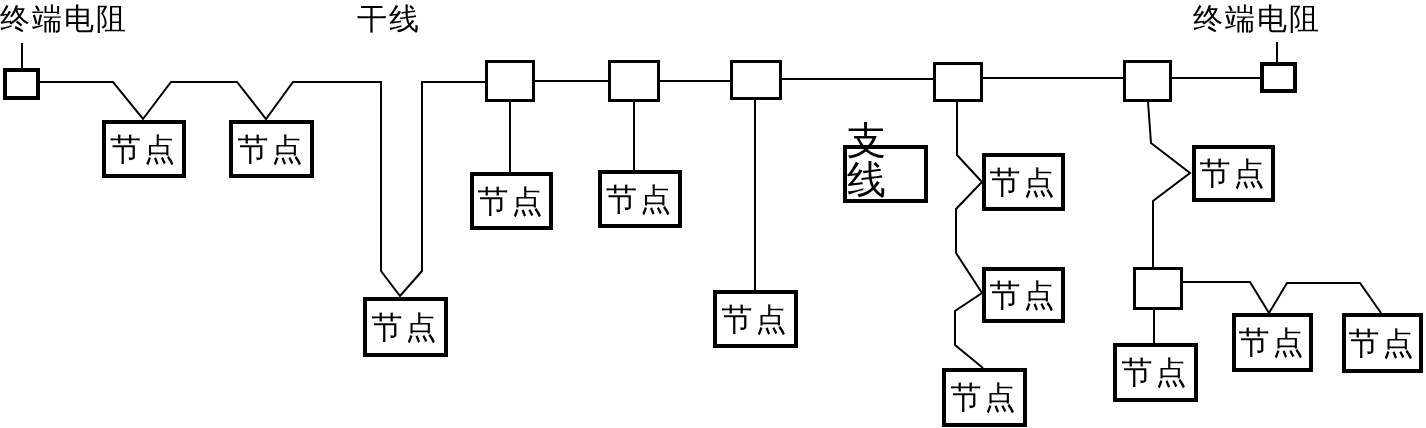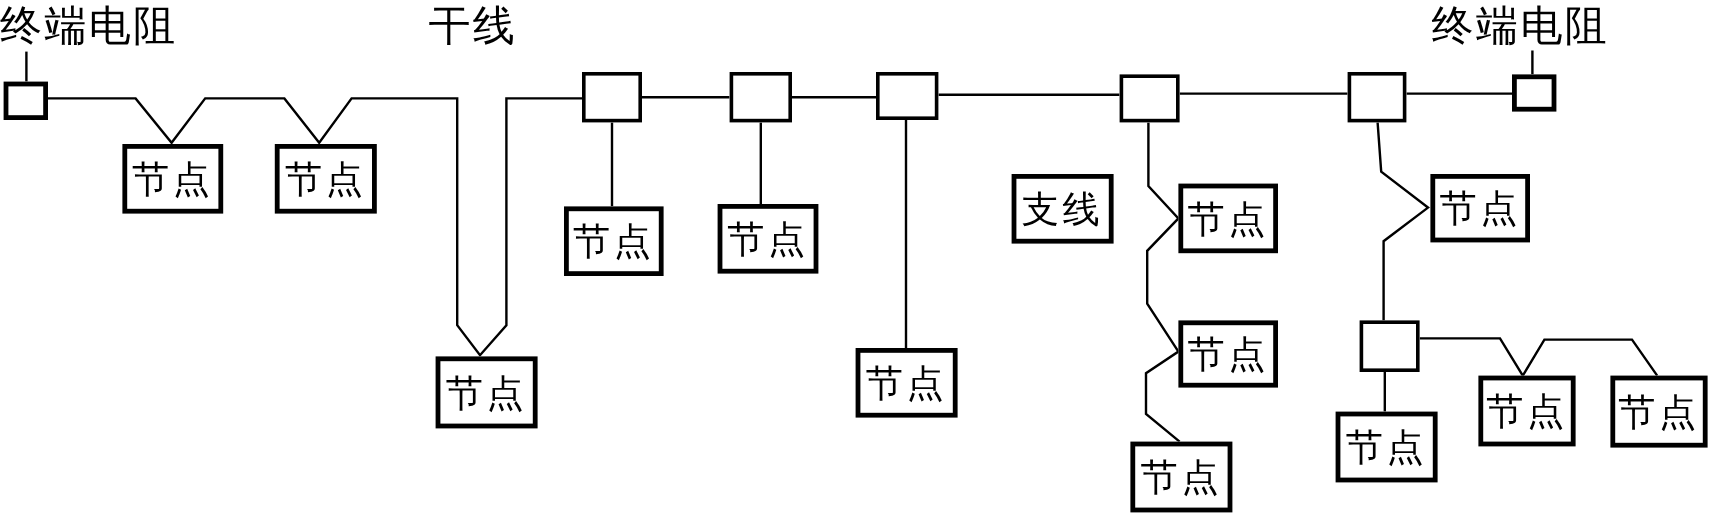--- a/index.html
+++ b/index.html
@@ -7,21 +7,21 @@
     position:relative;
     width:1426px;height:428px;
     background:#ffffff;
     font-family:"Liberation Serif","DejaVu Serif",serif;
     color:#000;
     overflow:hidden;
   }
   #wires{position:absolute;left:0;top:0;width:1426px;height:428px;}
   .lbl{
     position:absolute;
-    font-size:35px;
+    font-size:30px;
     letter-spacing:2px;
     white-space:nowrap;
     line-height:1;
   }
   .box{
     position:absolute;
     box-sizing:border-box;
     background:#ffffff;
     border:3px solid #000;
   }
@@ -31,23 +31,23 @@
     align-items:center;
     justify-content:center;
     font-size:31px;
     letter-spacing:3px;
     line-height:1;
   }
   .term{border-width:4px;}
   .tag{
     border-width:4px;
     display:flex;
-    align-items:center;
+    align-items:flex-end;
     justify-content:center;
-    font-size:31px;
+    font-size:39px;
     letter-spacing:3px;
     line-height:1;
   }
 </style>
 </head>
 <body>
 
 <div id="canvas">
 
   <svg id="wires" viewBox="0 0 1426 428" xmlns="http://www.w3.org/2000/svg" fill="none" stroke="#000" stroke-width="2">

